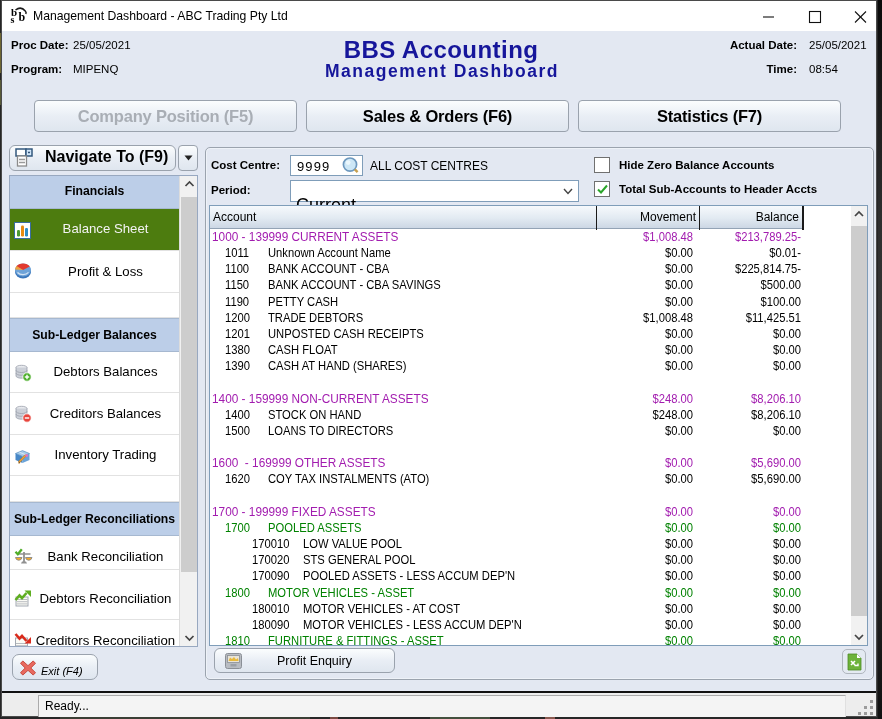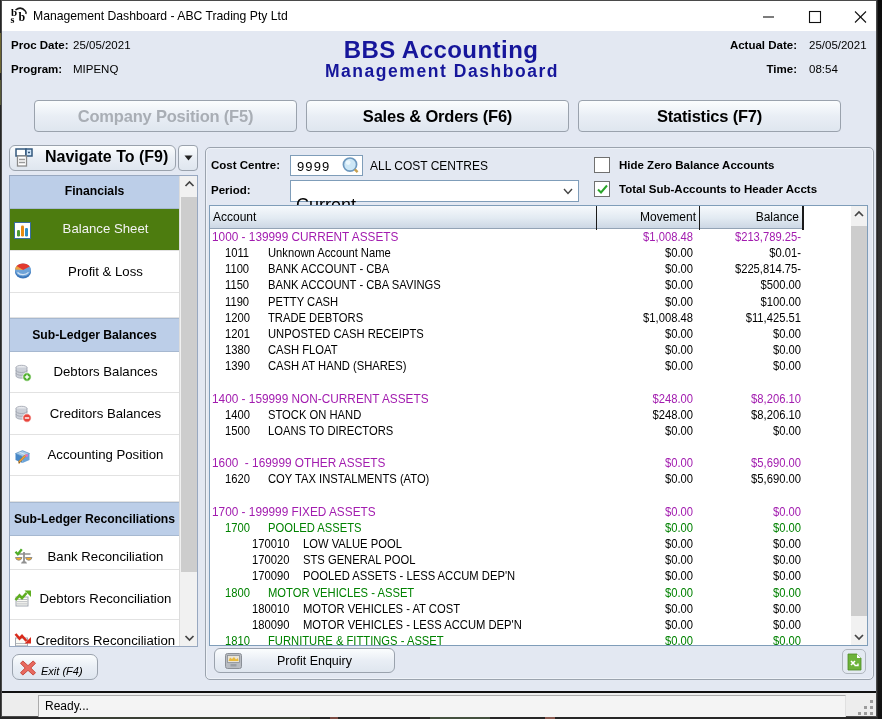--- a/index.html
+++ b/index.html
@@ -162,21 +162,21 @@
     <div class="abs nav-item" style="top:259px;height:41px">
       <svg style="top:13px" width="17" height="17" viewBox="0 0 17 17">
         <path d="M1.5 5.5 L8.5 2.6 L15.5 5.5 L8.5 8.4 Z" fill="#a6cbe9" stroke="#5a8fc0" stroke-width="0.7"></path>
         <path d="M5.8 4 L12.4 6.8 L12.4 7.6 L5.2 4.6 Z" fill="#e8f2fa"></path>
         <path d="M1.5 5.5 L8.5 8.4 L8.5 15 L1.5 12.1 Z" fill="#4787c7"></path>
         <path d="M15.5 5.5 L8.5 8.4 L8.5 15 L15.5 12.1 Z" fill="#6ba3d8"></path>
         <path d="M13 7.2 L6.5 13.8 L5 15.6 L4.6 13.2 L11 6.8 Z" fill="#f0a030" stroke="#b87418" stroke-width="0.5"></path>
         <circle cx="12.7" cy="7.6" r="1.4" fill="#e56fc4"></circle>
         <path d="M5 15.6 L4.6 13.2 L5.9 14.2 Z" fill="#5a4326"></path>
       </svg>
-      <span class="lbl" style="top:12px">Accounting Position</span>
+      <span class="lbl" style="top:12px">Inventory Trading</span>
     </div>
     <div class="abs nav-item" style="top:300px;height:26px"></div>
     <div class="abs nav-hdr" style="top:326px;height:34px;line-height:32px">Sub-Ledger Reconciliations</div>
     <div class="abs nav-item" style="top:360px;height:34px">
       <svg style="top:12px" width="19" height="19" viewBox="0 0 19 19">
         <line x1="10" y1="4" x2="10" y2="14" stroke="#909090" stroke-width="1.8"></line>
         <line x1="3.5" y1="6" x2="16.5" y2="6" stroke="#909090" stroke-width="1.5"></line>
         <path d="M7 15.5 L13 15.5 L12 13.5 L8 13.5 Z" fill="#909090"></path>
         <path d="M1.5 9.5 L8 9.5 A3.3 3.3 0 0 1 1.5 9.5 Z" fill="#f5a927" stroke="#8a8a8a" stroke-width="0.9"></path>
         <path d="M11.5 9.5 L18 9.5 A3.3 3.3 0 0 1 11.5 9.5 Z" fill="#f5a927" stroke="#8a8a8a" stroke-width="0.9"></path>

